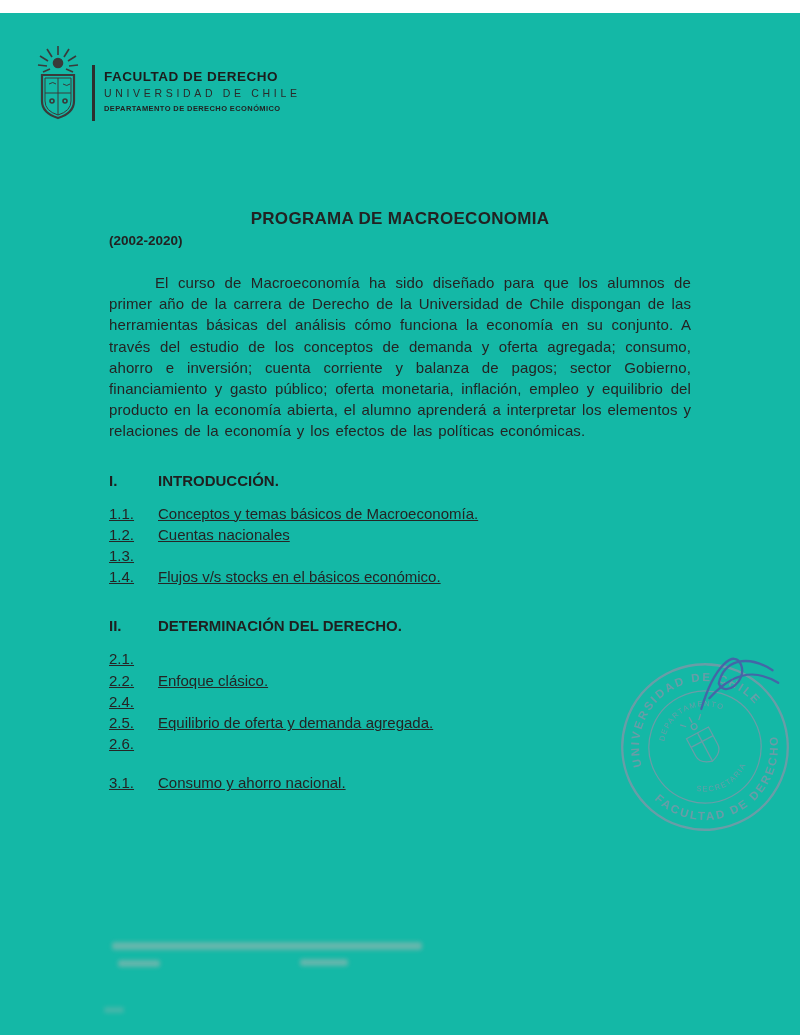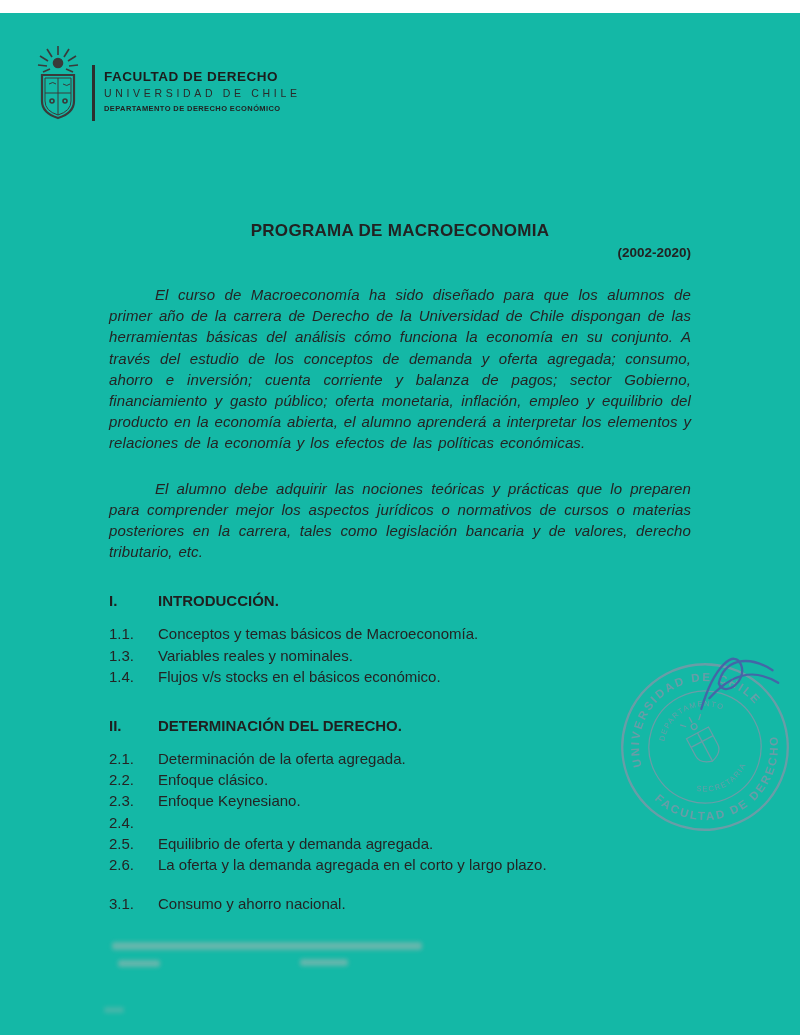--- a/index.html
+++ b/index.html
@@ -17,37 +17,36 @@
   
   .letterhead { position:absolute; top:30px; left:34px; display:flex; align-items:flex-start; }
   .crest { width:52px; height:80px; flex:0 0 auto; }
   .vrule { width:3px; height:56px; background:#2e2e2e; margin:22px 9px 0 6px; }
   .lh-text { margin-top:26px; }
   .lh-faculty { font-size:13.5px; font-weight:700; letter-spacing:0.5px; color:#1c1c1c; }
   .lh-univ { font-size:10.5px; letter-spacing:0.35em; margin-top:3px; color:#2a2a2a; }
   .lh-dept { font-size:7.5px; font-weight:700; letter-spacing:0.4px; margin-top:5px; color:#222; }
 
   
-  .main { position:absolute; left:109px; top:208px; width:582px; }
+  .main { position:absolute; left:109px; top:196px; width:582px; }
   .doc-title { font-size:17px; font-weight:700; text-align:center; letter-spacing:0.3px; color:#222; }
-  .doc-subtitle { font-size:13.5px; font-weight:700; text-align:right; margin-top:4px; color:#222; }
+  .doc-subtitle { font-size:13.5px; font-weight:700; text-align:left; margin-top:4px; color:#222; }
 
   .body-par {
     margin-top:24px;
     font-size:15px; line-height:21.2px;
     text-align:justify; text-indent:46px;
     letter-spacing:0.1px; word-spacing:1.5px;
     color:#242424;
-    font-style:italic;
   }
 
   .sec { margin-top:18px; }
   .sec-head { display:flex; font-weight:700; font-size:15px; margin-top:30px; color:#1f1f1f; }
   .col-num { flex:0 0 49px; }
-  .sec-items { margin-top:14px; }
+  .sec-items { margin-top:14px;text-decoration:underline; }
   .item { display:flex; font-size:15px; line-height:21.2px; color:#242424; }
 
   
   .stamp {
     position:absolute; left:616px; top:645px;
     width:178px; height:178px;
     transform:rotate(-28deg);
     opacity:0.72;
     pointer-events:none;
   }
@@ -110,71 +109,67 @@
       <div class="lh-univ">UNIVERSIDAD DE CHILE</div>
       <div class="lh-dept">DEPARTAMENTO DE DERECHO ECONÓMICO</div>
     </div>
   </header>
 
   <main class="main">
     <h1 class="doc-title">PROGRAMA DE MACROECONOMIA</h1>
     <h2 class="doc-subtitle">(2002-2020)</h2>
 
     <p class="body-par">El curso de Macroeconomía ha sido diseñado para que los alumnos de primer año de la carrera de Derecho de la Universidad de Chile dispongan de las herramientas básicas del análisis cómo funciona la economía en su conjunto.  A través del estudio de los conceptos de demanda y oferta agregada; consumo, ahorro e inversión; cuenta corriente y balanza de pagos; sector Gobierno, financiamiento y gasto público; oferta monetaria, inflación, empleo y equilibrio del producto en la economía abierta, el alumno aprenderá a interpretar los elementos y relaciones de la economía y los efectos de las políticas económicas.</p>
-    <p class="body-par">El alumno debe adquirir las nociones teóricas y prácticas que lo preparen para comprender mejor los aspectos jurídicos o normativos de cursos o materias posteriores en la carrera, tales como legislación bancaria y de valores, derecho tributario, etc.</p>
 
     <section class="sec">
       <div class="sec-head">
         <span class="col-num">I.</span>
         <span class="sec-title">INTRODUCCIÓN.</span>
       </div>
       <div class="sec-items">
         <div class="item">
           <span class="col-num">1.1.</span>
           <span class="item-text">Conceptos y temas básicos de Macroeconomía.</span>
         </div>
         <div class="item">
+          <span class="col-num">1.2.</span>
+          <span class="item-text">Cuentas nacionales</span>
+        </div>
+        <div class="item">
           <span class="col-num">1.3.</span>
-          <span class="item-text">Variables reales y nominales.</span>
         </div>
         <div class="item">
           <span class="col-num">1.4.</span>
           <span class="item-text">Flujos v/s stocks en el básicos económico.</span>
         </div>
       </div>
     </section>
 
     <section class="sec">
       <div class="sec-head">
         <span class="col-num">II.</span>
         <span class="sec-title">DETERMINACIÓN DEL DERECHO.</span>
       </div>
       <div class="sec-items">
         <div class="item">
           <span class="col-num">2.1.</span>
-          <span class="item-text">Determinación de la oferta agregada.</span>
         </div>
         <div class="item">
           <span class="col-num">2.2.</span>
           <span class="item-text">Enfoque clásico.</span>
         </div>
         <div class="item">
-          <span class="col-num">2.3.</span>
-          <span class="item-text">Enfoque Keynesiano.</span>
-        </div>
-        <div class="item">
           <span class="col-num">2.4.</span>
         </div>
         <div class="item">
           <span class="col-num">2.5.</span>
           <span class="item-text">Equilibrio de oferta y demanda agregada.</span>
         </div>
         <div class="item">
           <span class="col-num">2.6.</span>
-          <span class="item-text">La oferta y la demanda agregada en el corto y largo plazo.</span>
         </div>
       </div>
     </section>
 
     <section class="sec">
       <div class="sec-items">
         <div class="item">
           <span class="col-num">3.1.</span>
           <span class="item-text">Consumo y ahorro nacional.</span>
         </div>

